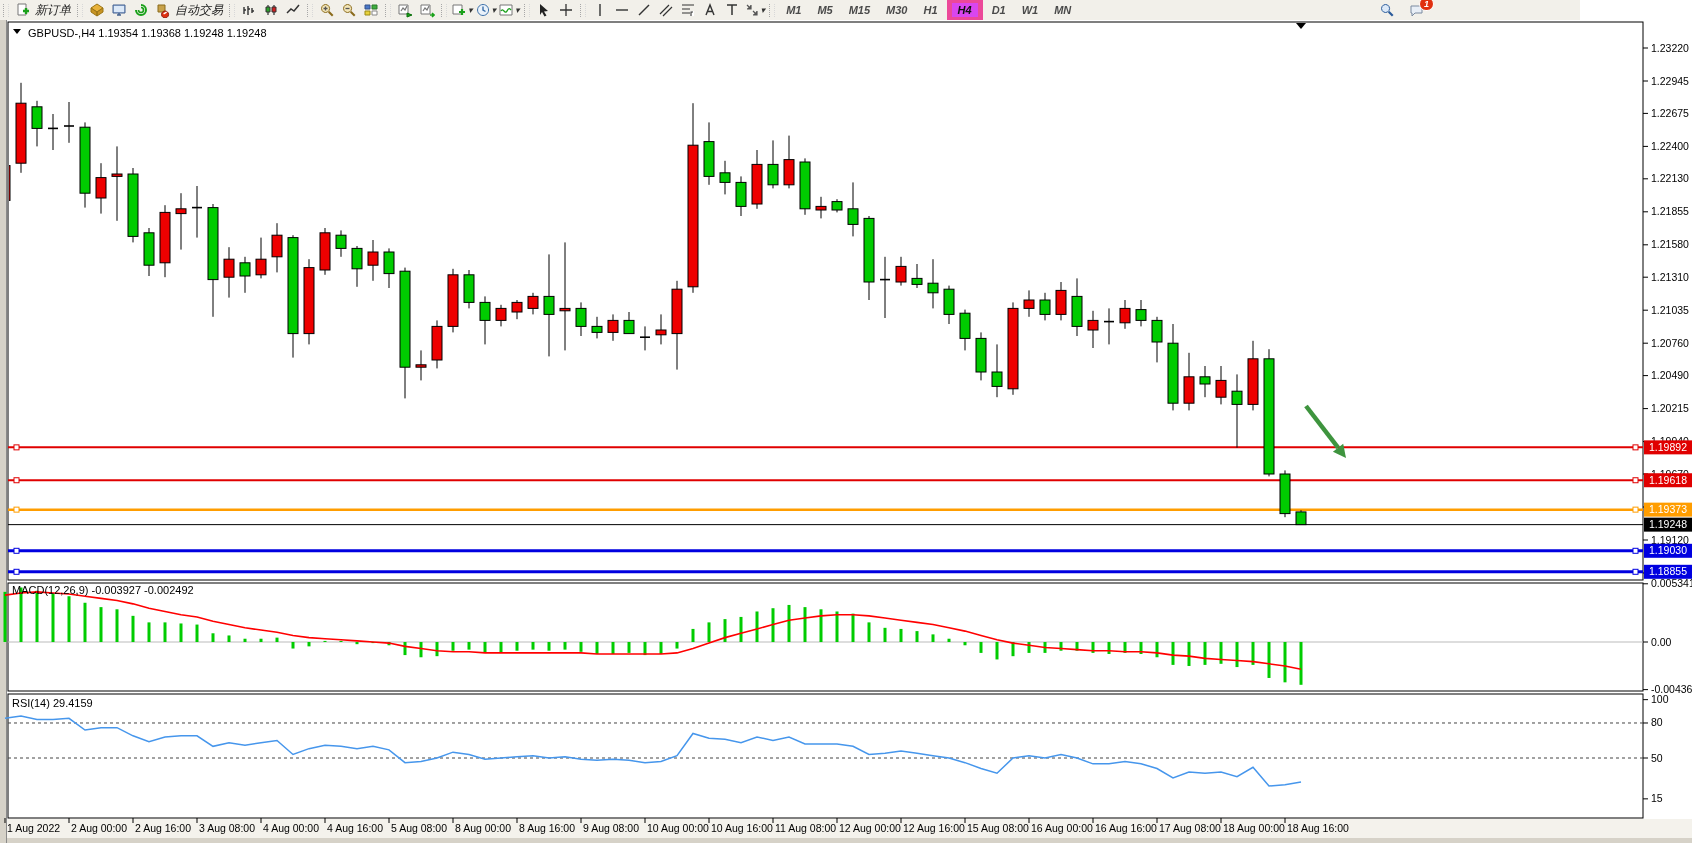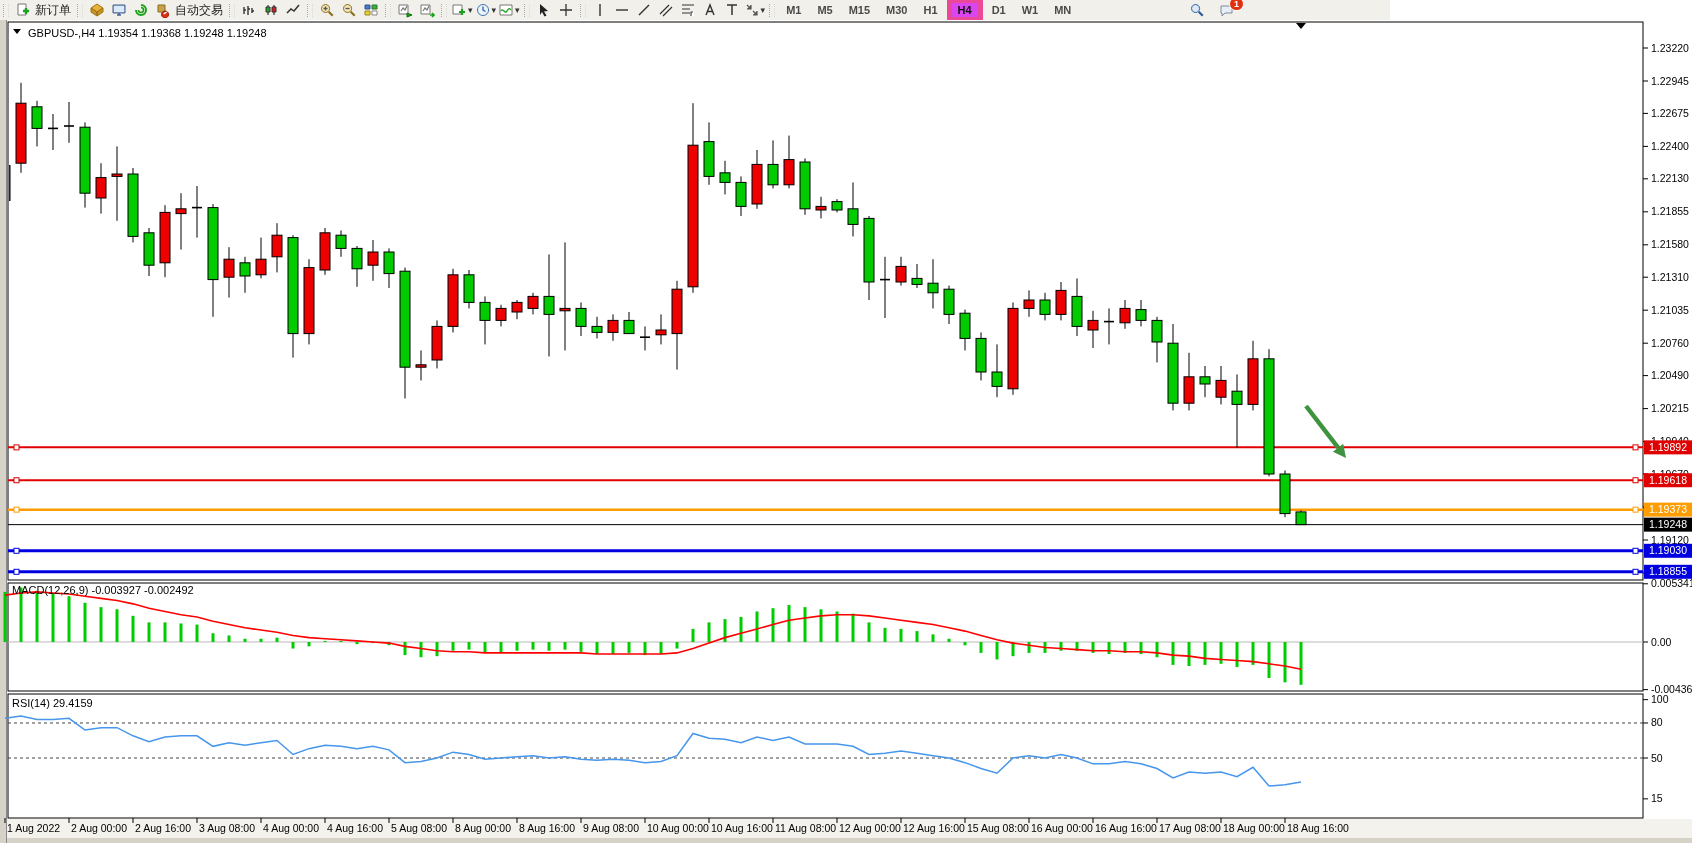--- a/index.html
+++ b/index.html
@@ -1,17 +1,17 @@
 <!DOCTYPE html>
 <html><head>
 <meta charset="utf-8">
 <style>
   html,body{margin:0;padding:0;background:#fff;}
   #app{position:relative;width:1692px;height:843px;overflow:hidden;font-family:"Liberation Sans",sans-serif;background:#fff;}
-  #toolbar{position:absolute;left:0;top:0;width:1390px;height:20px;background:#f2f0ea;border-bottom:1px solid #9b9b9b;display:flex;align-items:center;font-size:12px;color:#222;}
+  #toolbar{position:absolute;left:0;top:0;width:1580px;height:20px;background:#f2f0ea;border-bottom:1px solid #9b9b9b;display:flex;align-items:center;font-size:12px;color:#222;font-style:italic;}
   .tb-handle{width:4px;height:13px;border-left:1px dotted #a8a8a8;border-right:1px dotted #d8d8d8;margin:0 3px;}
   .tb-btn{height:18px;min-width:20px;display:flex;align-items:center;justify-content:center;padding:0 1px;cursor:default;}
   .tb-label{margin:0 3px 0 1px;white-space:nowrap;}
   .tb-caret{font-size:9px;color:#333;margin-left:1px;}
   .tf-btn{font-size:11px;font-weight:bold;color:#4a4a4a;padding:1px 6px;margin:4px 1px;border:1px solid transparent;}
   .tf-btn.active{background:#d946ef;border:5px solid #ec4899;color:#111;}
   #tb-right{margin-left:auto;display:flex;align-items:center;padding-right:148px;}
   .badge{position:absolute;top:-4px;right:-6px;background:#e03010;color:#fff;border-radius:7px;font-size:9px;font-weight:bold;padding:0 4px;line-height:12px;border:1px solid #fff;}
   #chart-svg{position:absolute;left:0;top:0;}
 </style>

